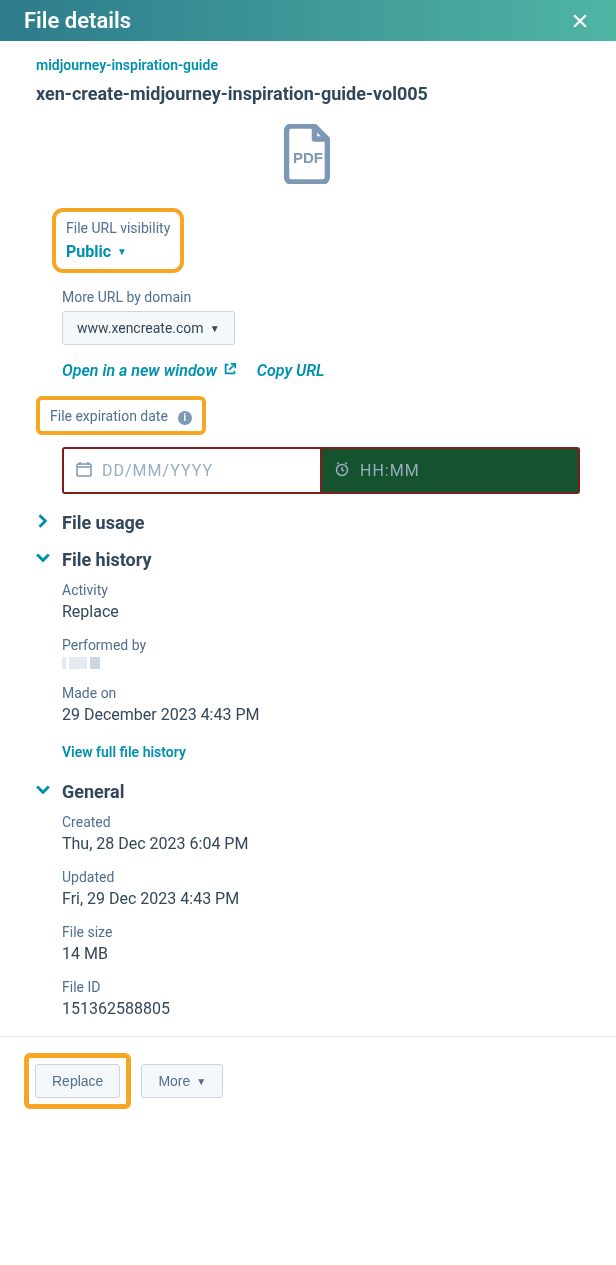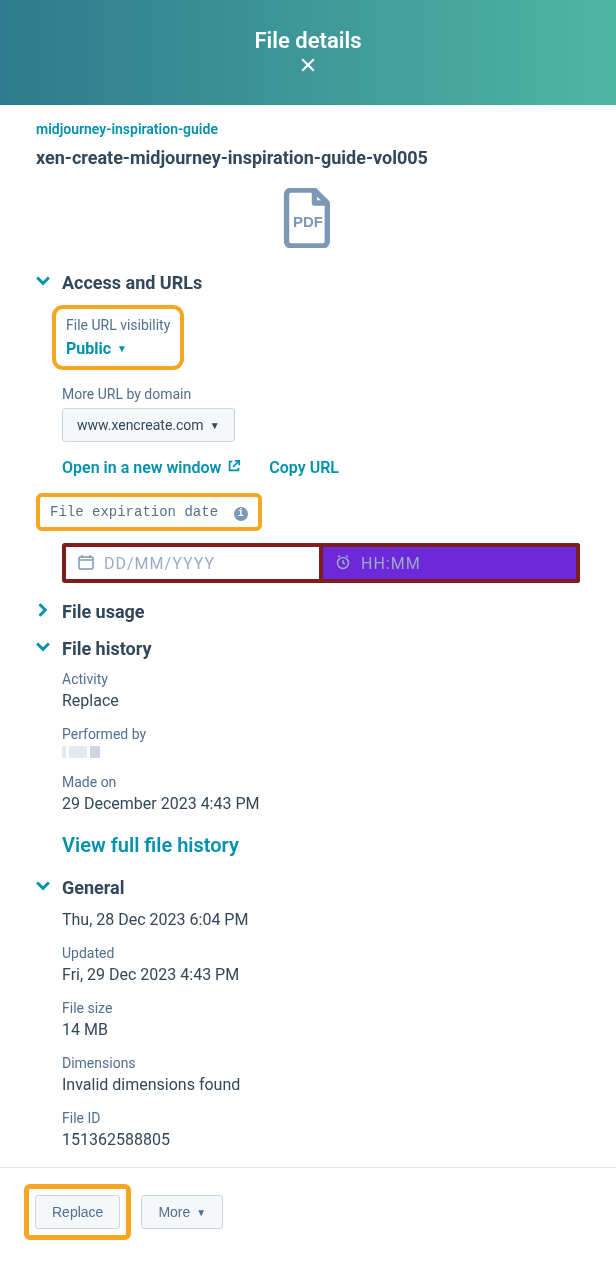--- a/index.html
+++ b/index.html
@@ -8,25 +8,24 @@
       padding: 0;
     }
     body {
       font-family: -apple-system, BlinkMacSystemFont, "Segoe UI", Roboto, Helvetica, Arial, sans-serif;
       background: #fff;
       width: 616px;
       color: #33475b;
     }
     .header {
       background: linear-gradient(90deg, #2d7b8c 0%, #4fb5a3 100%);
-      padding: 28px 24px;
+      padding: 8px 24px;
       display: flex;
       justify-content: space-between;
-      align-items: center;
-      flex-direction: column;
+      align-items: flex-end;
     }
     .header-title {
       color: #fff;
       font-size: 22px;
       font-weight: 600;
     }
     .close-icon {
       color: #fff;
       font-size: 24px;
       cursor: pointer;
@@ -92,21 +91,20 @@
     }
     .highlight-box {
       border: 4px solid #f5a623;
       border-radius: 6px;
       padding: 8px 10px;
       display: inline-block;
       margin-bottom: 8px;
     }
     .highlight-box.tight {
       padding: 6px 10px;
-      font-family: Liberation Mono, monospace;
     }
     .public-dropdown {
       color: #0091ae;
       font-weight: 700;
       font-size: 16px;
       cursor: pointer;
       display: inline-flex;
       align-items: center;
       gap: 6px;
     }
@@ -121,22 +119,23 @@
       font-size: 14px;
       color: #33475b;
       cursor: pointer;
       display: inline-flex;
       align-items: center;
       gap: 6px;
       margin-bottom: 16px;
     }
     .url-actions {
       display: flex;
-      gap: 28px;
+      gap: 20px;
       margin-bottom: 16px;
+      font-style: italic;
     }
     .link-action {
       color: #0091ae;
       font-weight: 600;
       font-size: 16px;
       cursor: pointer;
       display: inline-flex;
       align-items: center;
       gap: 6px;
     }
@@ -155,35 +154,35 @@
       align-items: center;
       justify-content: center;
       margin-left: 6px;
     }
     .date-time-row {
       display: flex;
       gap: 0;
       margin-bottom: 18px;
     }
     .date-input, .time-input {
-      height: 40px;
-      border: 4px solid #7f1d1d;
+      height: 47px;
+      border: 2px solid #7f1d1d;
       display: flex;
       align-items: center;
       padding: 0 12px;
       gap: 10px;
       flex: 1;
     }
     .date-input {
       background: #fff;
       border-top-left-radius: 3px;
       border-bottom-left-radius: 3px;
     }
     .time-input {
-      background: #6d28d9;
+      background: #14532d;
       border-left: none;
       border-top-right-radius: 3px;
       border-bottom-right-radius: 3px;
     }
     .input-placeholder {
       color: #99acc2;
       font-size: 16px;
       letter-spacing: 1px;
     }
     .input-icon {
@@ -207,21 +206,21 @@
       gap: 3px;
       align-items: center;
     }
     .redact-bar {
       background: #e5eaf0;
       height: 12px;
     }
     .view-history-link {
       color: #0091ae;
       font-weight: 600;
-      font-size: 20px;
+      font-size: 14px;
       cursor: pointer;
       margin-top: 4px;
       display: inline-block;
     }
     .footer {
       border-top: 1px solid #dfe3eb;
       padding: 16px 24px;
       display: flex;
       gap: 10px;
       align-items: center;
@@ -271,28 +270,20 @@
     <span class="pdf-icon">
       <svg viewBox="0 0 48 56">
         <path d="M8 2 h22 l12 12 v36 a4 4 0 0 1 -4 4 h-30 a4 4 0 0 1 -4 -4 v-44 a4 4 0 0 1 4 -4 z" fill="none" stroke="#7c98b6" stroke-width="5" stroke-linejoin="round"></path>
         <path d="M30 2 v12 h12" fill="none" stroke="#7c98b6" stroke-width="5" stroke-linejoin="round"></path>
         <text x="24" y="36" text-anchor="middle" font-size="14" font-weight="800" fill="#7c98b6" font-family="Arial">PDF</text>
       </svg>
     </span>
   </div>
 
   <div class="section">
-    <div class="section-header">
-      <span class="section-caret">
-        <svg class="caret-svg" viewBox="0 0 12 12">
-            <path d="M1 3 l5 5 l5 -5" fill="none" stroke="#0091ae" stroke-width="2.5"></path>
-          </svg>
-      </span>
-      <span class="section-title">Access and URLs</span>
-    </div>
     <div class="section-body">
 
       <div class="highlight-box" style="margin-left:-10px;border-radius:11px;">
         <div class="field-label">File URL visibility</div>
         <div class="public-dropdown">
           <span>Public</span>
           <span class="caret-down-small">▼</span>
         </div>
       </div>
 
@@ -396,33 +387,30 @@
     <div class="section-header">
       <span class="section-caret">
         <svg class="caret-svg" viewBox="0 0 12 12">
             <path d="M1 3 l5 5 l5 -5" fill="none" stroke="#0091ae" stroke-width="2.5"></path>
           </svg>
       </span>
       <span class="section-title">General</span>
     </div>
     <div class="section-body">
       <div class="meta-block">
+        <div class="meta-label">Created</div>
         <div class="meta-value">Thu, 28 Dec 2023 6:04 PM</div>
       </div>
       <div class="meta-block">
         <div class="meta-label">Updated</div>
         <div class="meta-value">Fri, 29 Dec 2023 4:43 PM</div>
       </div>
       <div class="meta-block">
         <div class="meta-label">File size</div>
         <div class="meta-value">14 MB</div>
-      </div>
-      <div class="meta-block">
-        <div class="meta-label">Dimensions</div>
-        <div class="meta-value">Invalid dimensions found</div>
       </div>
       <div class="meta-block">
         <div class="meta-label">File ID</div>
         <div class="meta-value">151362588805</div>
       </div>
     </div>
   </div>
 
 </div>
 

